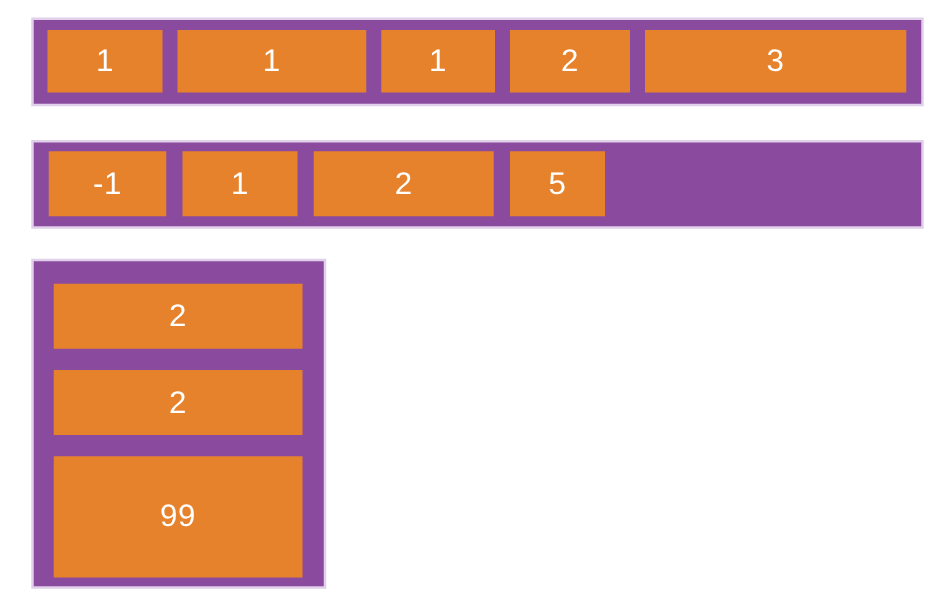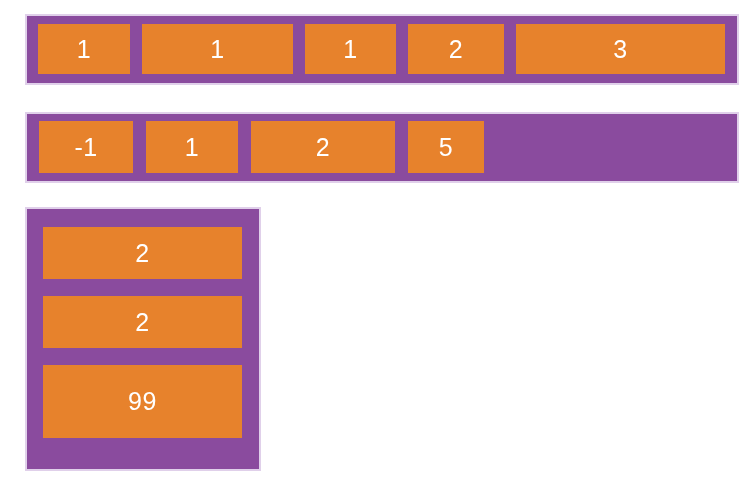--- a/index.html
+++ b/index.html
@@ -70,17 +70,17 @@
         <span>5</span>
       </div>
     </div>
   <div class="flex-container" style="left: 27px; top: 209px; width: 232px; height: 260px; padding: 18px 17px 17px 16px; gap: 17px; flex-direction: column;">
       <div class="item" style="height: 52px;">
         <span>2</span>
       </div>
       <div class="item" style="height: 52px;">
         <span>2</span>
       </div>
-      <div class="item" style="height: 73px;">
+      <div class="item" style="height: 97px;">
         <span>99</span>
       </div>
     </div>
 </div>
 
 </body></html>

